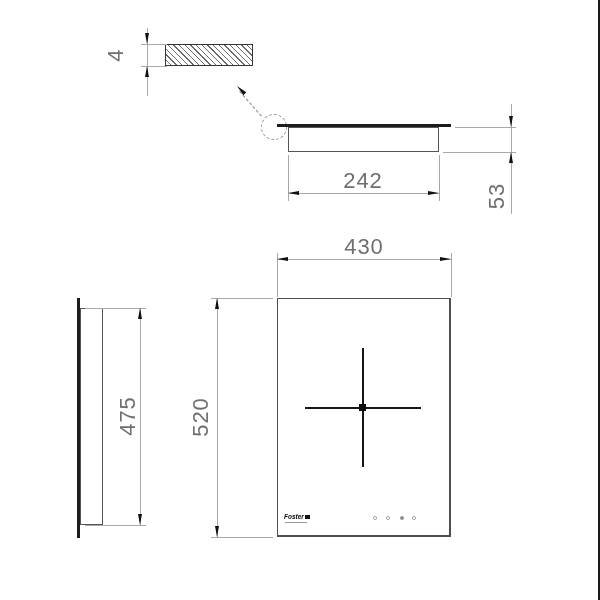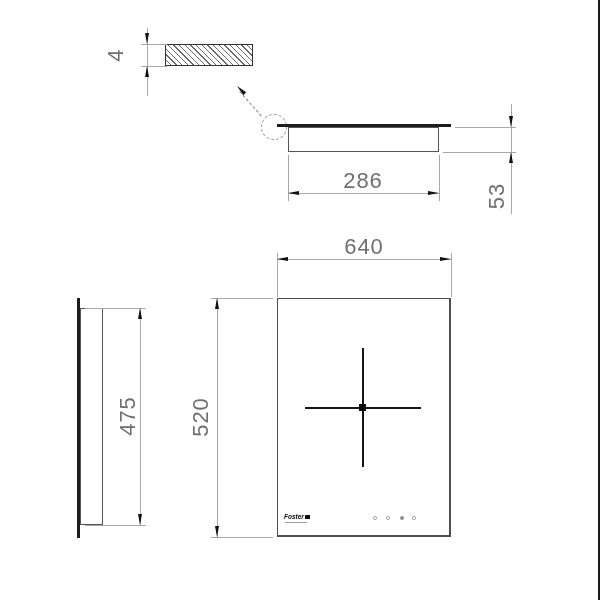--- a/index.html
+++ b/index.html
@@ -66,39 +66,39 @@
   </div>
 
   <div class="thick" style="left:277px;top:124px;width:174px;height:3.2px;"></div>
   <div class="obj" style="left:288px;top:126.5px;width:150.5px;height:25px;"></div>
 
   <div class="vline" style="left:288px;top:155px;height:46px;"></div>
   <div class="vline" style="left:438.5px;top:155px;height:46px;"></div>
   <div class="hline" style="left:288px;top:193px;width:151px;"></div>
   <div class="arr arr-l" style="left:288px;top:190.5px;"></div>
   <div class="arr arr-r" style="left:428px;top:190.5px;"></div>
-  <div class="dim" style="left:336px;top:169px;width:54px;">286</div>
+  <div class="dim" style="left:336px;top:169px;width:54px;">242</div>
 
   <div class="hline" style="left:455px;top:126.5px;width:61px;"></div>
   <div class="hline" style="left:443px;top:151.5px;width:73px;"></div>
   <div class="vline" style="left:511px;top:104px;height:110px;"></div>
   <div class="arr arr-d" style="left:508.5px;top:116px;"></div>
   <div class="arr arr-u" style="left:508.5px;top:152px;"></div>
   <div class="dim dim-v" style="left:484px;top:183px;width:26px;height:26px;">
     <span>53</span>
   </div>
 
   <div class="obj" style="left:277px;top:298px;width:174px;height:239px;border-color:#4f4f4f;border-right-width:2px;border-bottom-width:2px;"></div>
 
   <div class="vline" style="left:277px;top:253px;height:44px;"></div>
   <div class="vline" style="left:450.5px;top:253px;height:44px;"></div>
   <div class="hline" style="left:277px;top:259px;width:174px;"></div>
   <div class="arr arr-l" style="left:277px;top:256.5px;"></div>
   <div class="arr arr-r" style="left:440px;top:256.5px;"></div>
-  <div class="dim" style="left:337px;top:235px;width:54px;">640</div>
+  <div class="dim" style="left:337px;top:235px;width:54px;">430</div>
 
   <div class="hline" style="left:211px;top:298px;width:62px;"></div>
   <div class="hline" style="left:211px;top:536.5px;width:62px;"></div>
   <div class="vline" style="left:217px;top:298px;height:239px;"></div>
   <div class="arr arr-u" style="left:214.5px;top:298px;"></div>
   <div class="arr arr-d" style="left:214.5px;top:526px;"></div>
   <div class="dim dim-v" style="left:186px;top:402px;width:30px;height:30px;">
     <span>520</span>
   </div>
 

